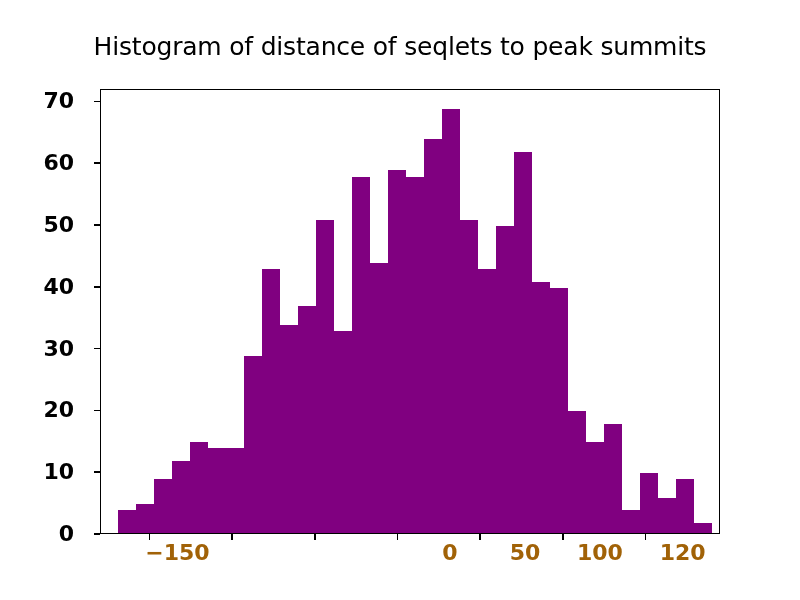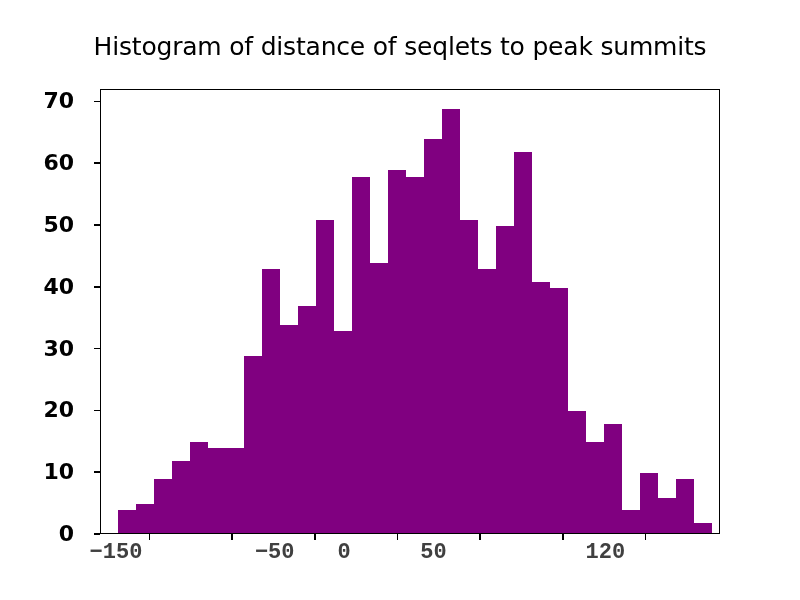--- a/index.html
+++ b/index.html
@@ -76,26 +76,25 @@
     position: absolute;
     width: 1.6px;
     height: 6px;
     background: #000000;
     top: 534px;
   }
   .xtick-label {
     position: absolute;
     top: 542px;
     width: 120px;
-    text-align: left;
+    text-align: right;
     font-size: 22px;
     font-weight: bold;
-    color: #404040;
+    color: #a16207;
     line-height: 1;
-    font-family: Liberation Mono, monospace;
   }
   #x-axis-label {
     position: absolute;
     left: 0;
     top: 566px;
     width: 800px;
     text-align: center;
     font-size: 24px;
     color: #000000;
     white-space: nowrap;
@@ -163,21 +162,21 @@
     <div class="ytick-mark" style="top: 224.172px;"></div>
     <div class="ytick-label" style="top: 213.972px;">50</div>
     <div class="ytick-mark" style="top: 162.367px;"></div>
     <div class="ytick-label" style="top: 152.167px;">60</div>
     <div class="ytick-mark" style="top: 100.561px;"></div>
     <div class="ytick-label" style="top: 90.3611px;">70</div>
     <div class="xtick-mark" style="left: 148.8px;"></div>
     <div class="xtick-label" style="left: 89.6px;">−150</div>
     <div class="xtick-mark" style="left: 231.467px;"></div>
     <div class="xtick-mark" style="left: 314.133px;"></div>
-    <div class="xtick-label" style="left: 254.933px;">−50</div>
     <div class="xtick-mark" style="left: 396.8px;"></div>
     <div class="xtick-label" style="left: 337.6px;">0</div>
     <div class="xtick-mark" style="left: 479.467px;"></div>
     <div class="xtick-label" style="left: 420.267px;">50</div>
     <div class="xtick-mark" style="left: 562.133px;"></div>
+    <div class="xtick-label" style="left: 502.933px;">100</div>
     <div class="xtick-mark" style="left: 644.8px;"></div>
     <div class="xtick-label" style="left: 585.6px;">120</div>
   </div>
 
 </body></html>

